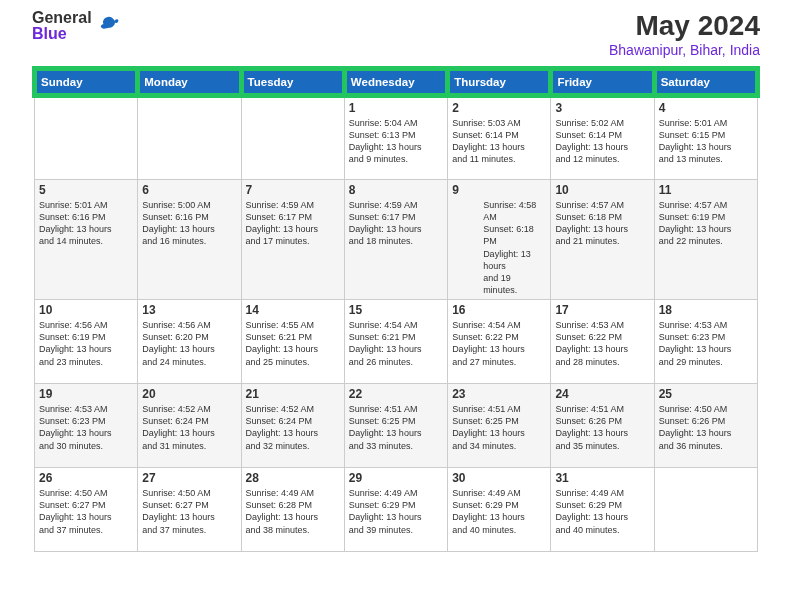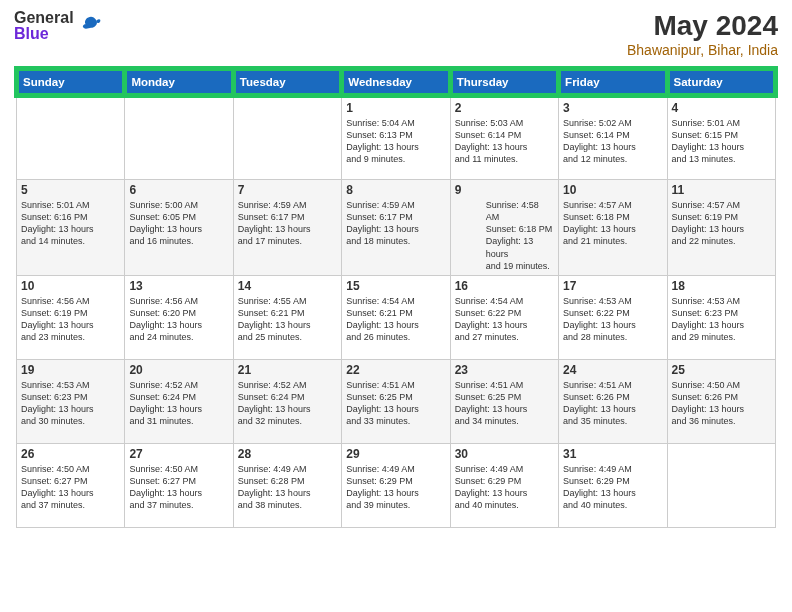--- a/index.html
+++ b/index.html
@@ -7,21 +7,21 @@
       font-family: Arial, sans-serif;
       background: #fff;
       width: 792px;
       height: 612px;
       overflow: hidden;
     }
     .page {
       width: 792px;
       height: 612px;
       background: #fff;
-      padding: 10px 14px;
+      padding: 10px 32px;
     }
     .header {
       display: flex;
       justify-content: space-between;
       align-items: flex-start;
       margin-bottom: 8px;
     }
     .logo {
       display: flex;
       align-items: center;
@@ -50,21 +50,21 @@
     .title-section {
       text-align: right;
     }
     .month-year {
       font-size: 28px;
       font-weight: bold;
       color: #333;
     }
     .location {
       font-size: 14px;
-      color: #a16207;
+      color: #6d28d9;
     }
     .calendar {
       width: 100%;
       border-collapse: collapse;
       table-layout: fixed;
     }
     .calendar th {
       background: #1a6abf;
       color: #fff;
       font-size: 11.5px;
@@ -171,21 +171,21 @@
           <td>
             <span class="day-num">5</span>
             <div class="day-info" style="white-space: pre-line;">Sunrise: 5:01 AM
 Sunset: 6:16 PM
 Daylight: 13 hours
 and 14 minutes.</div>
           </td>
           <td>
             <span class="day-num">6</span>
             <div class="day-info" style="white-space: pre-line;">Sunrise: 5:00 AM
-Sunset: 6:05 PM
+Sunset: 6:16 PM
 Daylight: 13 hours
 and 16 minutes.</div>
           </td>
           <td>
             <span class="day-num">7</span>
             <div class="day-info" style="white-space: pre-line;">Sunrise: 4:59 AM
 Sunset: 6:17 PM
 Daylight: 13 hours
 and 17 minutes.</div>
           </td>

